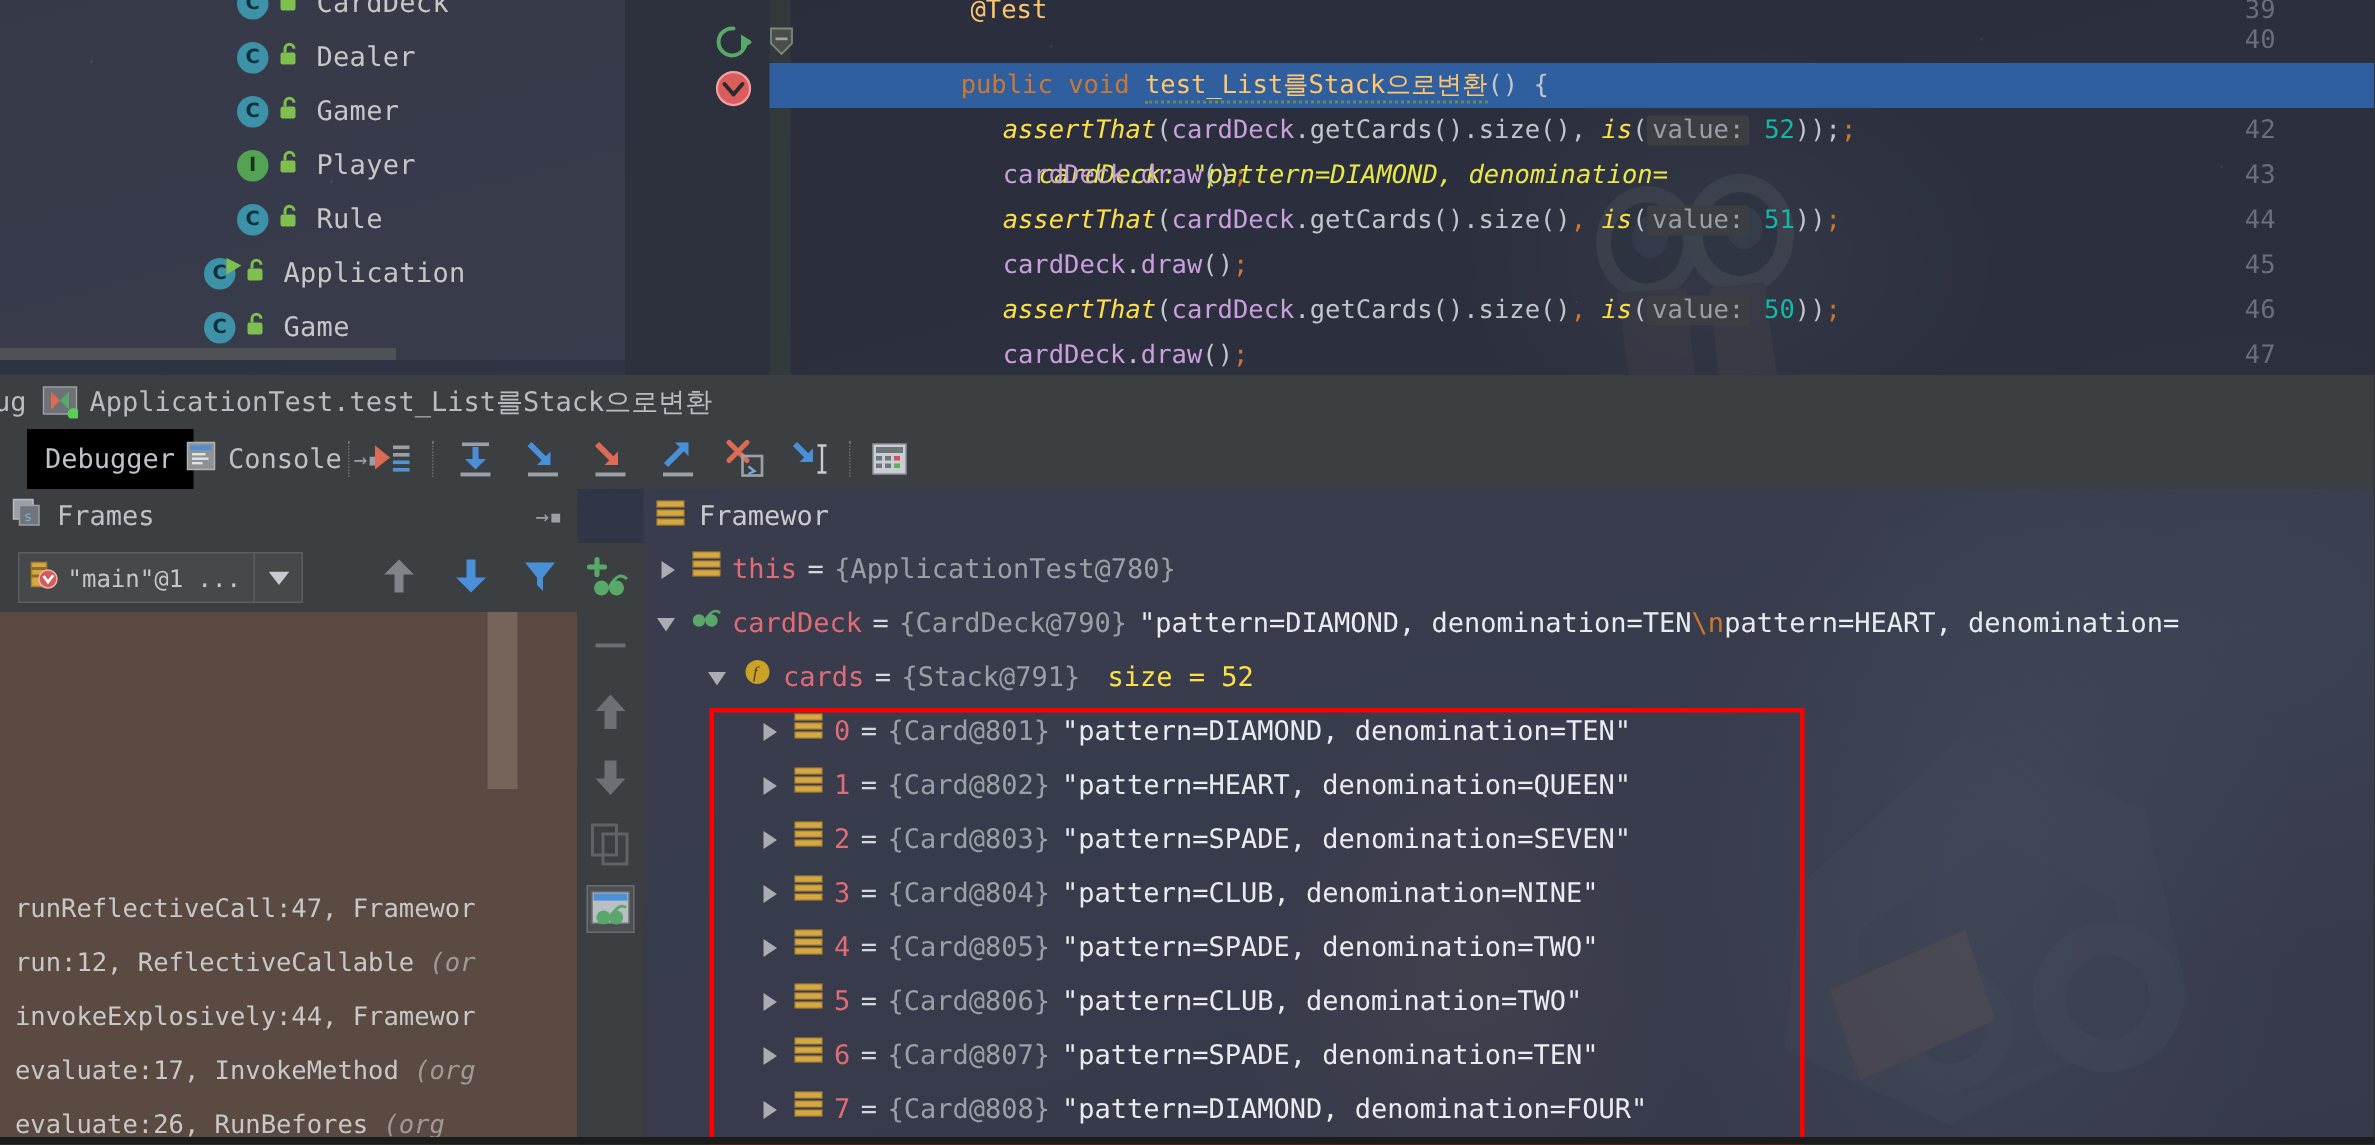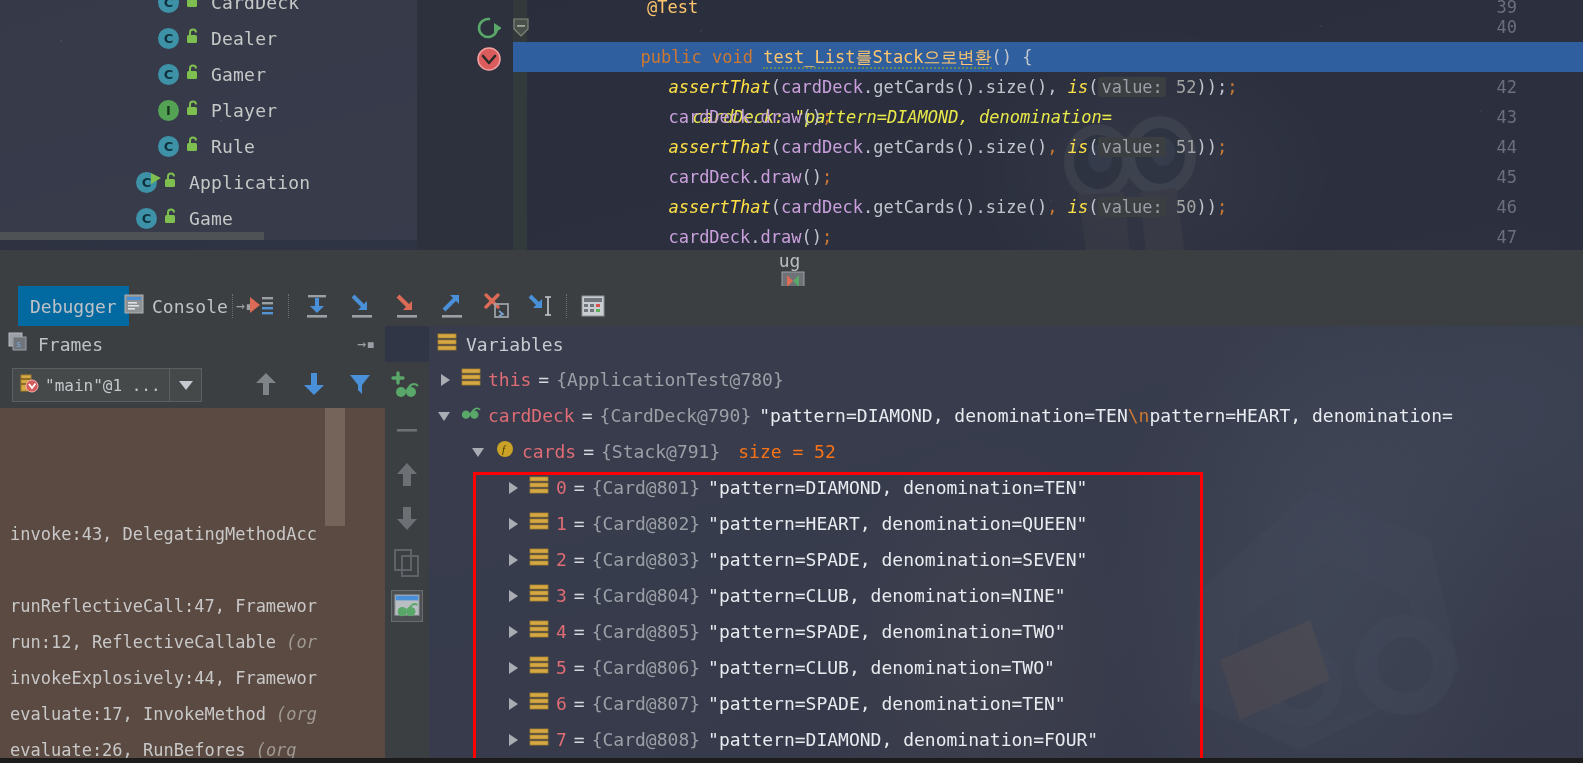--- a/index.html
+++ b/index.html
@@ -76,48 +76,48 @@
   .code-area{position:absolute;left:110px;top:0;right:0;height:100%;}
   .cl{
     position:absolute; left:0; height:30px; line-height:30px;
     white-space:pre; font-size:17px; color:#c0c4cc;
   }
   .hl-line{
     position:absolute;left:96px;right:0;height:30px;background:#2f5f9f;
   }
   .kw{color:#cc7832;} .fn{color:#ffc66d;}
   .mth{color:#fde047;font-style:italic;}
-  .fld{color:#c9a0dc;} .num{color:#a3a3a3;} .pun{color:#cc7832;}
+  .fld{color:#c9a0dc;} .num{color:#14b8a6;} .pun{color:#cc7832;}
   .hint{background:#3c3f41;color:#9a9fa8;border-radius:2px;padding:0 3px;}
   .inline-val{color:#e8e84a;font-style:italic;}
   .squiggle{
     border-bottom:2px dotted #6a8759;
   }
 
   
   #debug-titlebar{
     position:absolute;left:0;top:250px;width:1583px;height:36px;
     background:#3c3f41; display:flex;align-items:center;
-    color:#b9bcc0;font-size:18px;flex-direction:column;
+    color:#b9bcc0;font-size:18px;
   }
   #debug-titlebar .dbg-word{margin-left:-4px;color:#b9bcc0;}
   .run-config-icon{
     width:24px;height:22px;margin:0 8px 0 10px;position:relative;flex:0 0 auto;
   }
 
   
   #debug-tabbar{
     position:absolute;left:0;top:286px;width:1583px;height:40px;
     background:#3c3f41;
   }
   .tab{
     position:absolute;top:0;height:40px;display:flex;align-items:center;
     padding:0 12px; color:#bfc2c6; font-size:18px; cursor:default;
   }
-  .tab.active{ background:#0369a1; }
+  .tab.active{ background:#000000; }
   .tab-hide{ color:#9ba0a6; margin-left:8px;font-size:15px;}
   .tb-sep{position:absolute;top:8px;width:1px;height:24px;border-left:1px dotted #6b6f72;}
   .tb-btn{position:absolute;top:6px;width:30px;height:28px;}
 
   
   #frames-panel{
     position:absolute;left:0;top:326px;width:385px;height:437px;
     background:#3c3f41;overflow:hidden;
   }
   .panel-head{
@@ -180,21 +180,21 @@
   }
   .twisty.open::before{
     content:""; position:absolute;left:1px;top:5px;
     border-top:9px solid #a9acb2; border-left:6px solid transparent;border-right:6px solid transparent;
   }
   .vicon{width:20px;height:18px;margin-right:7px;flex:0 0 auto;}
   .vname{color:#e06c75;}
   .veq{color:#d4d7dc;margin:0 7px;}
   .vtype{color:#9aa0a6;}
   .vstr{color:#e8ebef;margin-left:8px;}
-  .vsize{color:#f97316;margin-left:18px;}
+  .vsize{color:#fde047;margin-left:18px;}
   .vnum{color:#e06c75;}
   .esc{color:#cc7832;}
 
   #red-box{
     position:absolute;left:473px;top:472px;width:730px;height:291px;
     border:3px solid #ff0000;pointer-events:none;
   }
   .bottom-strip{position:absolute;left:0;top:758px;width:1583px;height:5px;background:#1c1c1c;}
 </style>
 </head>
@@ -541,21 +541,20 @@
     </div>
     <div style="position:absolute;left:348px;top:10px">
       <svg width="24" height="24" viewBox="0 0 24 24">
           <polygon points="2,3 22,3 14,13 14,22 10,18 10,13" fill="#4a90d9"></polygon>
         </svg>
     </div>
   </div>
 
   <div class="frames-list">
     <div class="frames-scroll" style="top:0;height:118px;"></div>
-      <div class="frame-row" style="position: absolute; left: 0px; right: 0px; top: 108px;"><span>invoke:43, DelegatingMethodAcc</span></div>
       <div class="frame-row" style="position: absolute; left: 0px; right: 0px; top: 180px;"><span>runReflectiveCall:47, Framewor</span></div>
       <div class="frame-row" style="position: absolute; left: 0px; right: 0px; top: 216px;"><span>run:12, ReflectiveCallable </span><span class="pkg">(or</span></div>
       <div class="frame-row" style="position: absolute; left: 0px; right: 0px; top: 252px;"><span>invokeExplosively:44, Framewor</span></div>
       <div class="frame-row" style="position: absolute; left: 0px; right: 0px; top: 288px;"><span>evaluate:17, InvokeMethod </span><span class="pkg">(org</span></div>
       <div class="frame-row" style="position: absolute; left: 0px; right: 0px; top: 324px;"><span>evaluate:26, RunBefores </span><span class="pkg">(org</span></div>
     </div>
 </div>
 
 <div id="watch-toolbar">
   <div class="wt-btn" style="top:8px">
@@ -600,21 +599,21 @@
 
 <div id="variables-panel">
   <div class="var-head">
     <span style="margin-right:9px">
       <svg width="20" height="18" viewBox="0 0 20 18">
         <rect x="1" y="1" width="18" height="4" fill="#d6a844" stroke="#a8822f" stroke-width="0.8"></rect>
         <rect x="1" y="7" width="18" height="4" fill="#d6a844" stroke="#a8822f" stroke-width="0.8"></rect>
         <rect x="1" y="13" width="18" height="4" fill="#d6a844" stroke="#a8822f" stroke-width="0.8"></rect>
       </svg>
     </span>
-    <span>Variables</span>
+    <span>Framewor</span>
   </div>
   <div id="variables-list">
       <div class="var-row" style="padding-left: 8px;">
         <span class="twisty closed"></span>
         <span><svg class="vicon" viewBox="0 0 20 18">
             <rect x="1" y="1" width="18" height="4" fill="#d6a844" stroke="#a8822f" stroke-width=".8"></rect>
             <rect x="1" y="7" width="18" height="4" fill="#d6a844" stroke="#a8822f" stroke-width=".8"></rect>
             <rect x="1" y="13" width="18" height="4" fill="#d6a844" stroke="#a8822f" stroke-width=".8"></rect>
           </svg></span>
         <span class="vname">this</span>

